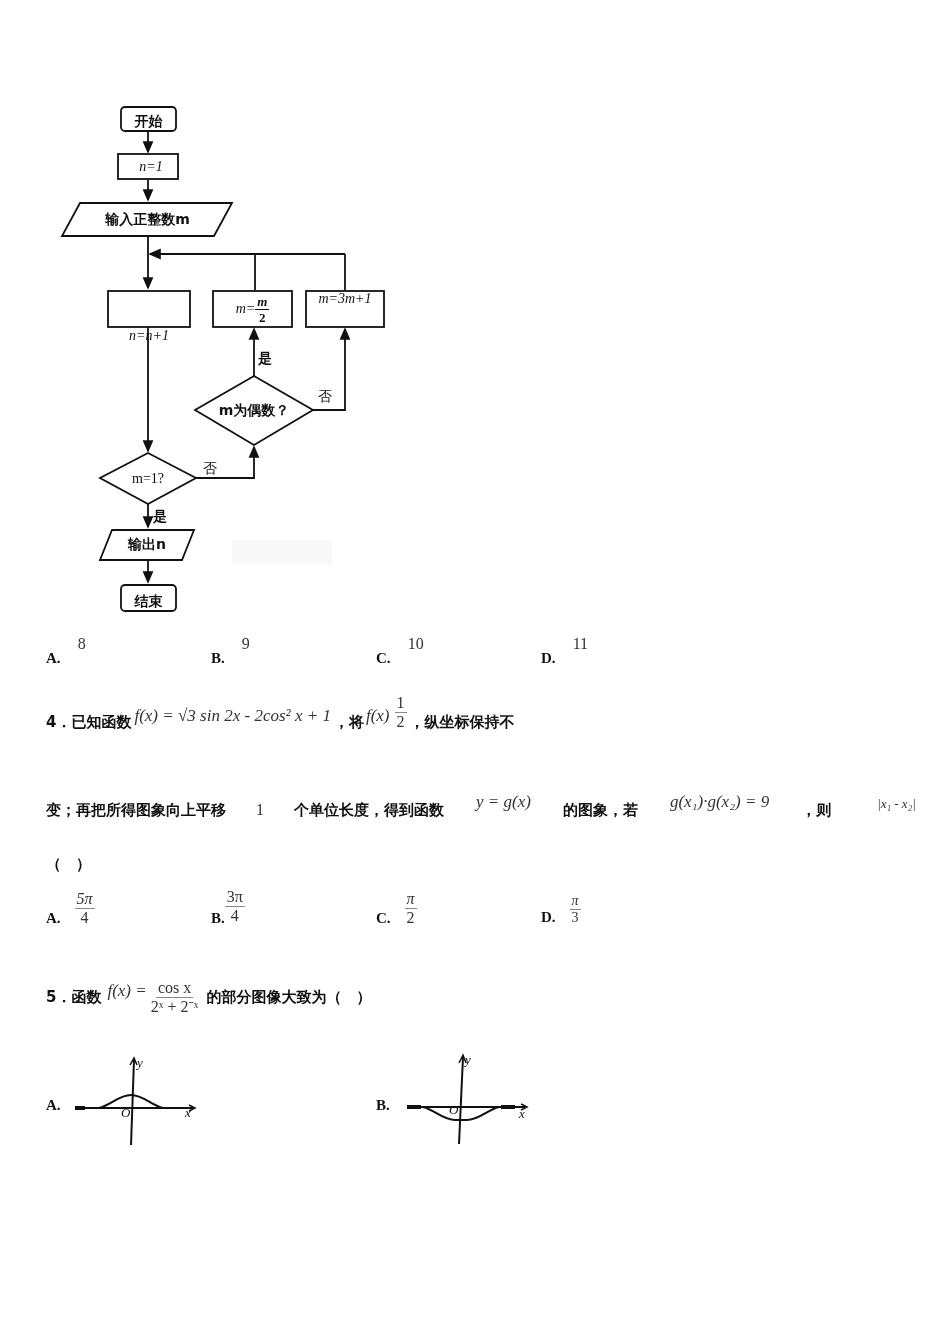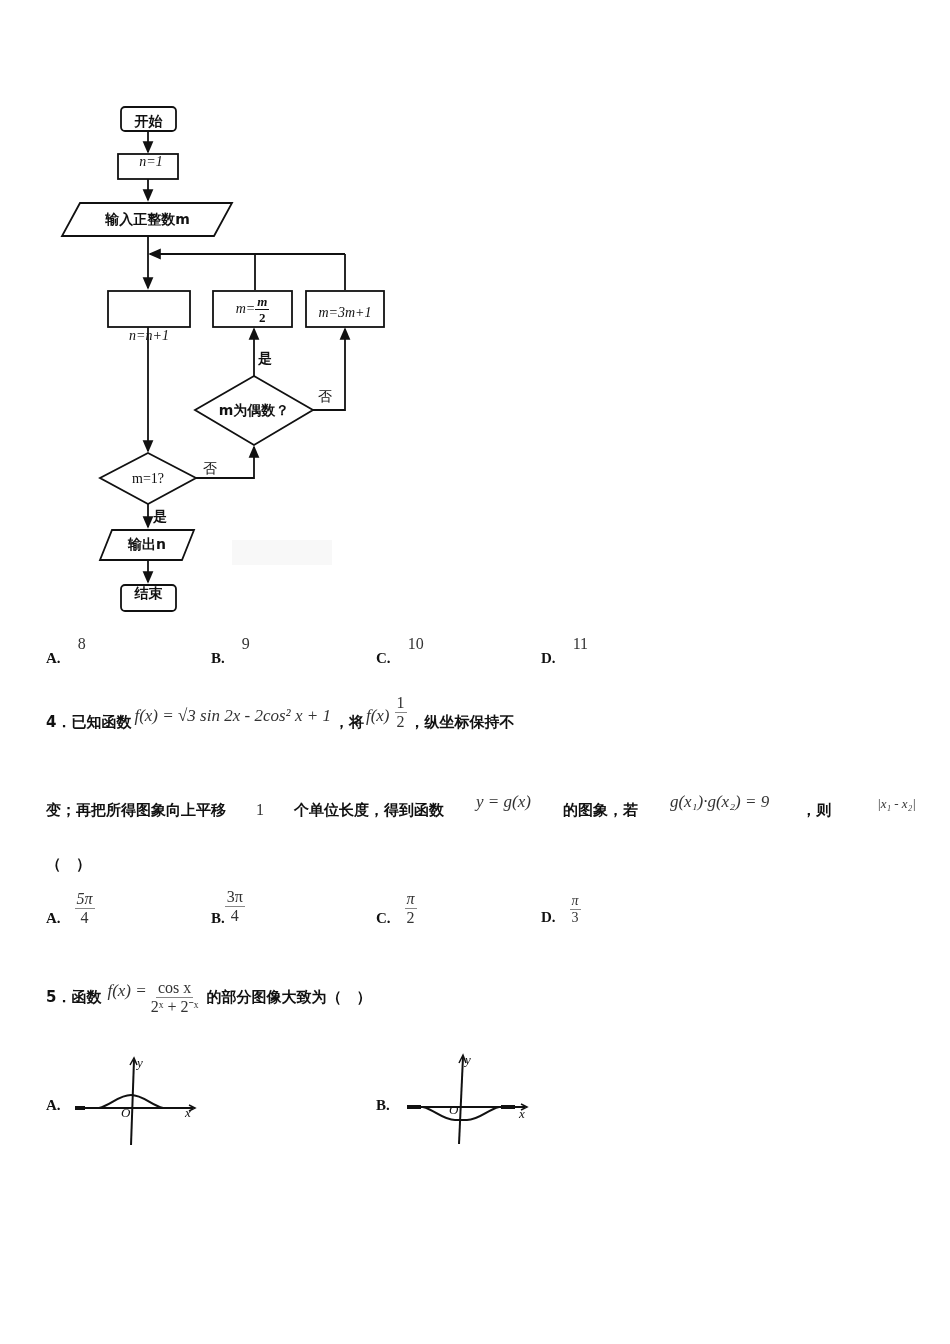--- a/index.html
+++ b/index.html
@@ -61,37 +61,37 @@
 
     <rect x="121" y="585" width="55" height="26" rx="4"></rect>
   </g>
 
   <rect x="232" y="540" width="100" height="25" fill="#f4f4f4" opacity="0.6"></rect>
 </svg>
 
 <div class="abs" style="left:121px;top:107px;width:55px;height:24px;display:flex;align-items:flex-end;justify-content:center;">
   <span class="cn" style="font-size:14px">开始</span>
 </div>
-<div class="abs" style="left:118px;top:154px;width:66px;height:25px;display:flex;justify-content:center;">
+<div class="abs" style="left:118px;top:154px;width:66px;height:25px;display:flex;align-items:center;justify-content:center;">
   <span class="math bold mi" style="font-size:14px;color:#111">n=1</span>
 </div>
 <div class="abs" style="left:70px;top:203px;width:155px;height:33px;display:flex;align-items:center;justify-content:center;">
   <span class="cn" style="font-size:14px">输入正整数m</span>
 </div>
 <div class="abs" style="left:108px;top:291px;width:82px;height:36px;display:flex;align-items:center;justify-content:center;margin-top:27px;">
   <span class="math bold mi" style="font-size:14px;color:#111">n=n+1</span>
 </div>
 <div class="abs" style="left:213px;top:291px;width:79px;height:36px;display:flex;align-items:center;justify-content:center;">
   <span class="math bold mi" style="font-size:14px;color:#111">m=</span>
   <span class="frac" style="font-size:13px;line-height:15px;color:#111;font-weight:bold">
     <span class="num mi" style="border-bottom-color:#111">m</span>
     <span class="den">2</span>
   </span>
 </div>
-<div class="abs" style="left:306px;top:291px;width:78px;height:30px;display:flex;align-items:flex-end;justify-content:center;">
+<div class="abs" style="left:306px;top:291px;width:78px;height:30px;display:flex;align-items:flex-start;justify-content:center;">
   <span class="math bold mi" style="font-size:14px;color:#111">m=3m+1</span>
 </div>
 <div class="abs" style="left:258px;top:348px;">
   <span class="cn" style="font-size:14px">是</span>
 </div>
 <div class="abs" style="left:318px;top:386px;">
   <span class="cn" style="font-size:14px;font-weight:normal">否</span>
 </div>
 <div class="abs" style="left:195px;top:376px;width:118px;height:69px;display:flex;align-items:center;justify-content:center;">
   <span class="cn" style="font-size:14px">m为偶数？</span>
@@ -101,21 +101,21 @@
 </div>
 <div class="abs" style="left:100px;top:453px;width:96px;height:51px;display:flex;align-items:center;justify-content:center;">
   <span class="math bold" style="font-size:14px;color:#111">m=1?</span>
 </div>
 <div class="abs" style="left:153px;top:506px;">
   <span class="cn" style="font-size:14px">是</span>
 </div>
 <div class="abs" style="left:106px;top:530px;width:82px;height:30px;display:flex;align-items:center;justify-content:center;">
   <span class="cn" style="font-size:14px">输出n</span>
 </div>
-<div class="abs" style="left:121px;top:585px;width:55px;height:26px;display:flex;align-items:flex-start;justify-content:center;">
+<div class="abs" style="left:121px;top:585px;width:55px;height:26px;display:flex;align-items:flex-end;justify-content:center;">
   <span class="cn" style="font-size:14px">结束</span>
 </div>
 
 <div class="abs" style="left:46px;top:634px;">
   <span class="optlabel" style="position:relative;top:14px">A.</span>
   <span class="math" style="font-size:16px;margin-left:12px">8</span>
 </div>
 <div class="abs" style="left:211px;top:634px;">
   <span class="optlabel" style="position:relative;top:14px">B.</span>
   <span class="math" style="font-size:16px;margin-left:12px">9</span>

